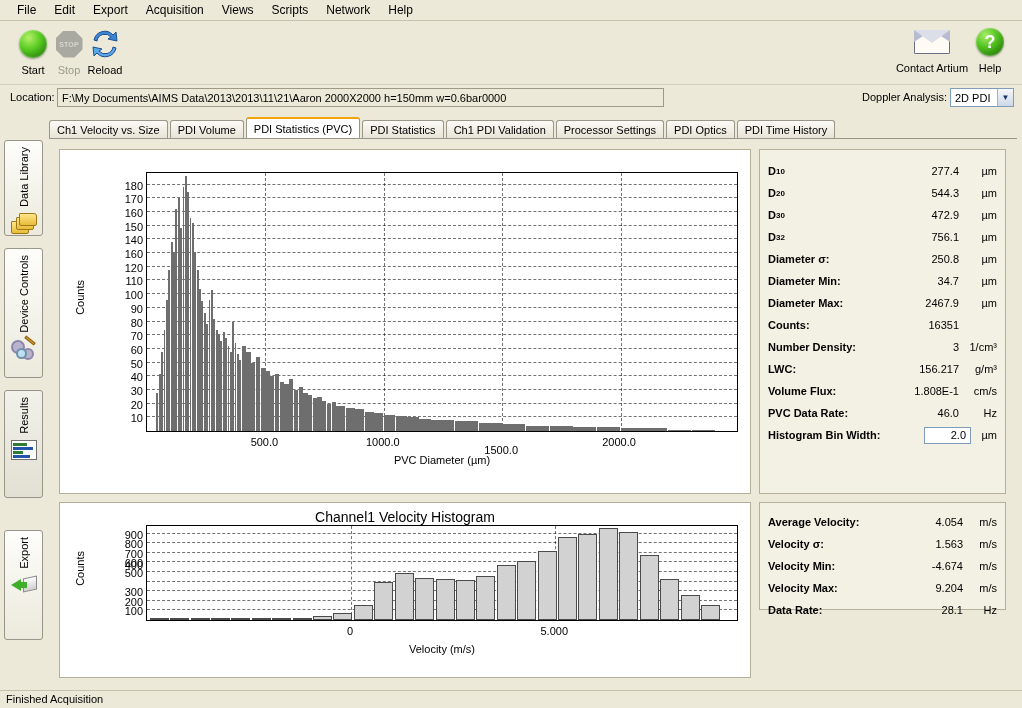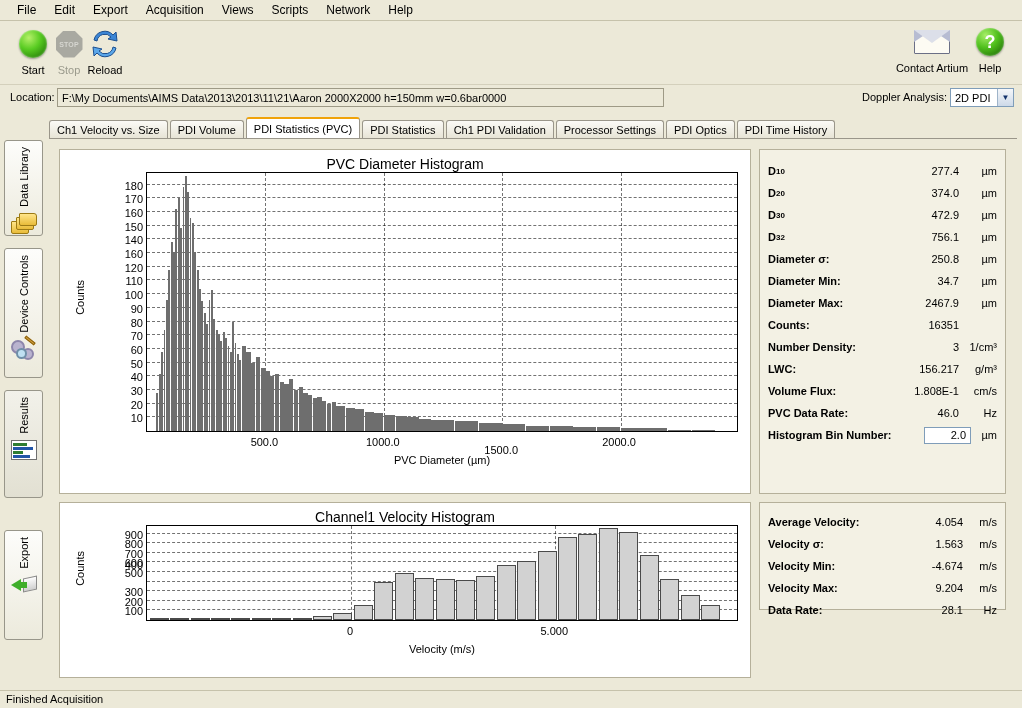--- a/index.html
+++ b/index.html
@@ -363,21 +363,20 @@
     <div class="tab">PDI Statistics</div>
     <div class="tab">Ch1 PDI Validation</div>
     <div class="tab">Processor Settings</div>
     <div class="tab">PDI Optics</div>
     <div class="tab">PDI Time History</div>
   </div>
 
 <div id="content">
 
   <div class="panel" id="pvcChartPanel">
-    <div class="chart-title">PVC Diameter Histogram</div>
     <div class="plot-wrap" id="pvcPlotWrap" style="position: absolute; left: 0px; top: 0px; width: 100%; height: 100%;">
         <div class="plot-box" style="left: 86px; top: 22px; width: 592px; height: 260px;">
           <div class="gridh" style="bottom: 13.6842px;"></div>
           <div class="gridh" style="bottom: 27.3684px;"></div>
           <div class="gridh" style="bottom: 41.0526px;"></div>
           <div class="gridh" style="bottom: 54.7368px;"></div>
           <div class="gridh" style="bottom: 68.4211px;"></div>
           <div class="gridh" style="bottom: 82.1053px;"></div>
           <div class="gridh" style="bottom: 95.7895px;"></div>
           <div class="gridh" style="bottom: 109.474px;"></div>
@@ -506,21 +505,21 @@
   <div class="panel" id="pvcStatsPanel">
       <div class="statrow" style="margin-top: 10px;">
         <span class="k">D</span>
         <span class="sub">10</span>
         <span class="v">277.4</span>
         <span class="u">µm</span>
       </div>
       <div class="statrow" style="margin-top: 0px;">
         <span class="k">D</span>
         <span class="sub">20</span>
-        <span class="v">374.0</span>
+        <span class="v">544.3</span>
         <span class="u">µm</span>
       </div>
       <div class="statrow" style="margin-top: 0px;">
         <span class="k">D</span>
         <span class="sub">30</span>
         <span class="v">472.9</span>
         <span class="u">µm</span>
       </div>
       <div class="statrow" style="margin-top: 0px;">
         <span class="k">D</span>
@@ -562,21 +561,21 @@
         <span class="k">Volume Flux:</span>
         <span class="v">1.808E-1</span>
         <span class="u">cm/s</span>
       </div>
       <div class="statrow" style="margin-top: 0px;">
         <span class="k">PVC Data Rate:</span>
         <span class="v">46.0</span>
         <span class="u">Hz</span>
       </div>
       <div class="statrow" style="margin-top: 0px;">
-        <span class="k">Histogram Bin Number:</span>
+        <span class="k">Histogram Bin Width:</span>
         <div class="bininput">2.0</div>
         <span class="u">µm</span>
       </div>
     </div>
 
   <div class="panel" id="velChartPanel">
     <div class="chart-title">Channel1 Velocity Histogram</div>
     <div class="plot-wrap" id="velPlotWrap" style="position: absolute; left: 0px; top: 0px; width: 100%; height: 100%;">
         <div class="plot-box" style="left: 86px; top: 22px; width: 592px; height: 96px;">
           <div class="gridh" style="bottom: 9.6px;"></div>

